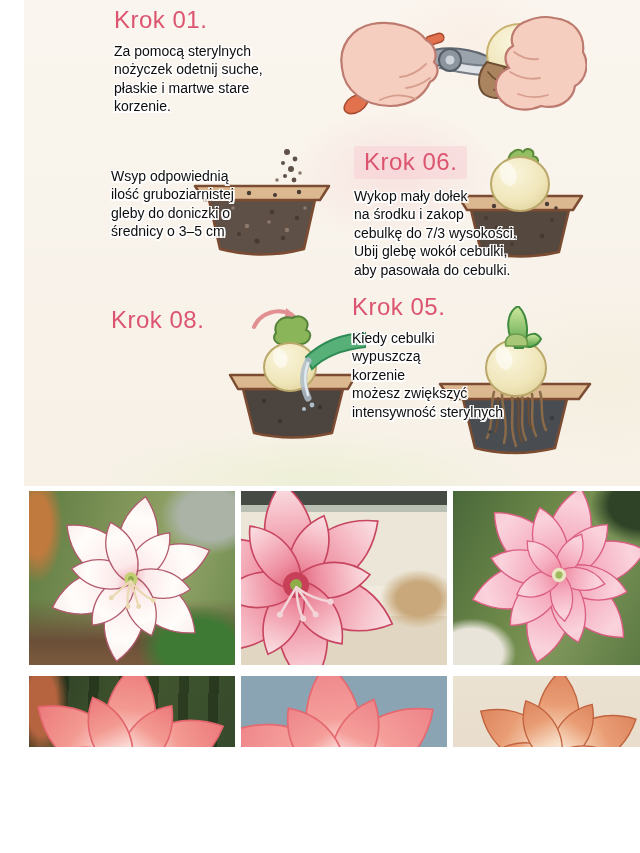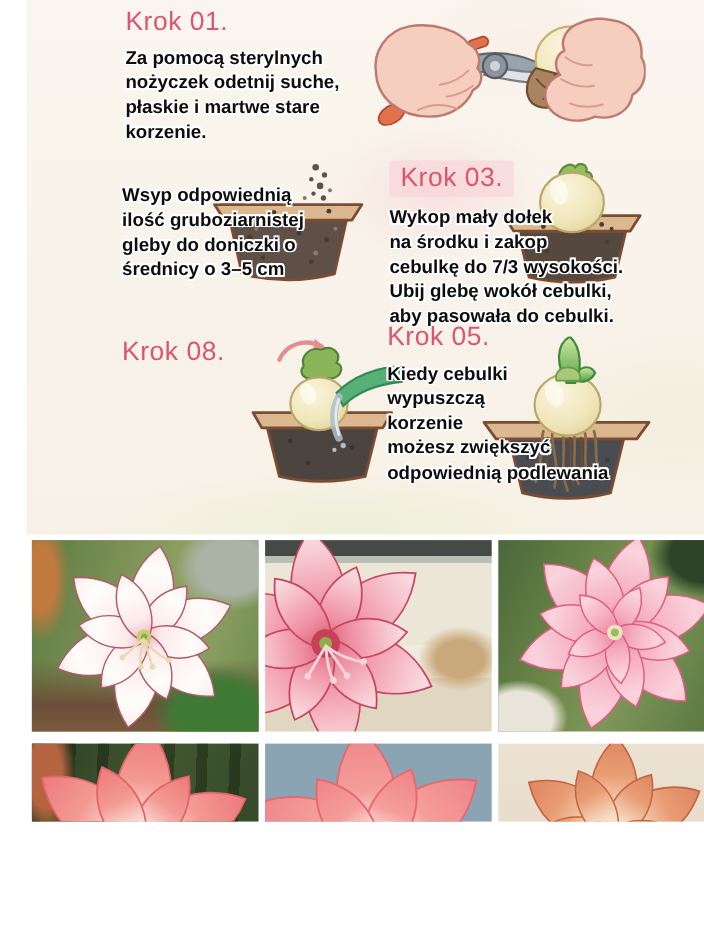--- a/index.html
+++ b/index.html
@@ -9,23 +9,23 @@
   
   .guide{position:absolute;left:0;top:0;width:640px;height:486px;
     background:
       radial-gradient(150px 95px at 58% 36%, rgba(247,205,210,.45), transparent 70%),
       radial-gradient(120px 70px at 70% 8%,  rgba(250,235,225,.6), transparent 75%),
       radial-gradient(280px 60px at 45% 98%, rgba(233,239,206,.65), transparent 78%),
       radial-gradient(220px 130px at 92% 78%, rgba(244,238,222,.9), transparent 72%),
       linear-gradient(#faf5ee,#f7f1e7);}
   .step{position:absolute;z-index:2;}
   .step h2{margin:0;font-size:24px;font-weight:400;color:#dc5570;letter-spacing:.5px;}
-  .step p{margin:8px 0 0;font-size:17px;line-height:1.32;color:#0d0d0d;white-space:pre-line;
+  .step p{margin:8px 0 0;font-size:14px;line-height:1.32;color:#0d0d0d;white-space:pre-line;
     text-shadow:-1.5px -1.5px 0 #fff,1.5px -1.5px 0 #fff,-1.5px 1.5px 0 #fff,1.5px 1.5px 0 #fff,
-                0 -1.5px 0 #fff,0 1.5px 0 #fff,-1.5px 0 0 #fff,1.5px 0 0 #fff;font-weight:bold;}
+                0 -1.5px 0 #fff,0 1.5px 0 #fff,-1.5px 0 0 #fff,1.5px 0 0 #fff;}
   #s1{left:90px;top:6px;width:230px;}
   #s2{left:87px;top:141px;width:210px;} #s2 p{margin-top:26px;}
   #s3{left:330px;top:146px;width:242px;}
   #s3 h2{display:inline-block;background:rgba(247,206,212,.5);padding:2px 10px 3px;border-radius:3px;}
   #s4{left:87px;top:306px;width:190px;}
   #s5{left:328px;top:293px;width:252px;}
   .ill{position:absolute;z-index:1;}
   #ill1{left:298px;top:2px;}
   #ill2{left:163px;top:146px;}
   #ill3{left:428px;top:148px;}
@@ -193,21 +193,21 @@
       <g fill="#8d7a6c">
         <circle cx="60" cy="80" r="2.2"></circle>
           <circle cx="100" cy="84" r="2.2"></circle>
           <circle cx="82" cy="76" r="1.8"></circle>
         <circle cx="46" cy="62" r="1.8"></circle>
           <circle cx="118" cy="62" r="1.8"></circle>
       </g>
     </svg>
 
     <div class="step" id="s3">
-      <h2>Krok 03.</h2>
+      <h2>Krok 06.</h2>
       <p>Wykop mały dołek
 na środku i zakop
 cebulkę do 7/3 wysokości.
 Ubij glebę wokół cebulki,
 aby pasowała do cebulki.</p>
     </div>
     <svg class="ill" id="ill3" width="135" height="118" viewBox="0 0 135 118">
       <path d="M19,62 L117,62 L107,104 Q68,113 29,104 Z" fill="#55483f" stroke="#7c4c32" stroke-width="2.5" stroke-linejoin="round"></path>
       <path d="M6,48 L130,48 L121,62 L15,62 Z" fill="#dcb890" stroke="#7c4c32" stroke-width="2.5" stroke-linejoin="round"></path>
       <g fill="#473a33">
@@ -249,21 +249,21 @@
           <circle cx="64" cy="118" r="2"></circle>
         </g>
     </svg>
 
     <div class="step" id="s5">
       <h2>Krok 05.</h2>
       <p>Kiedy cebulki
 wypuszczą
 korzenie
 możesz zwiększyć
- odpowiednią podlewania</p>
+ intensywność sterylnych</p>
     </div>
     <svg class="ill" id="ill5" width="165" height="162" viewBox="0 0 165 162">
       <path d="M31,93 L135,93 L123,142 Q83,152 43,142 Z" fill="#494d52" stroke="#7c4c32" stroke-width="2.5" stroke-linejoin="round"></path>
       <path d="M8,78 L158,78 L147,93 L19,93 Z" fill="#dcb890" stroke="#7c4c32" stroke-width="2.5" stroke-linejoin="round"></path>
       <g stroke="#8a6a48" stroke-width="2.5" fill="none" stroke-linecap="round">
         <path d="M62,86 C58,100 62,118 55,132"></path>
         <path d="M70,88 C70,104 77,118 72,137"></path>
         <path d="M80,90 C82,106 77,122 84,140"></path>
         <path d="M90,90 C92,104 87,120 94,134"></path>
         <path d="M100,88 C102,100 97,116 104,130"></path>

